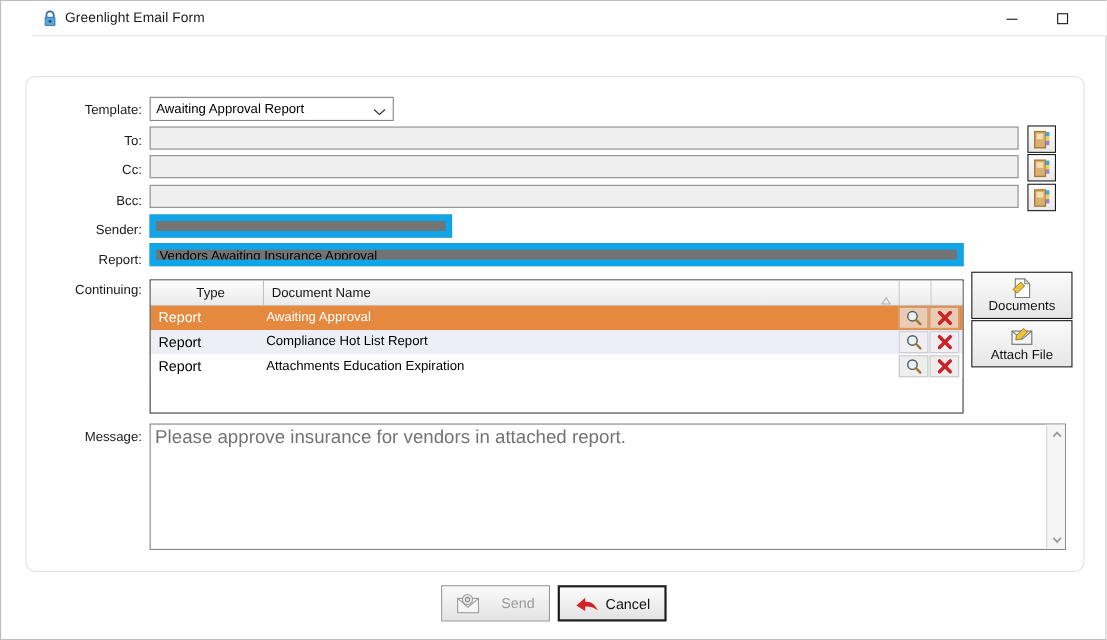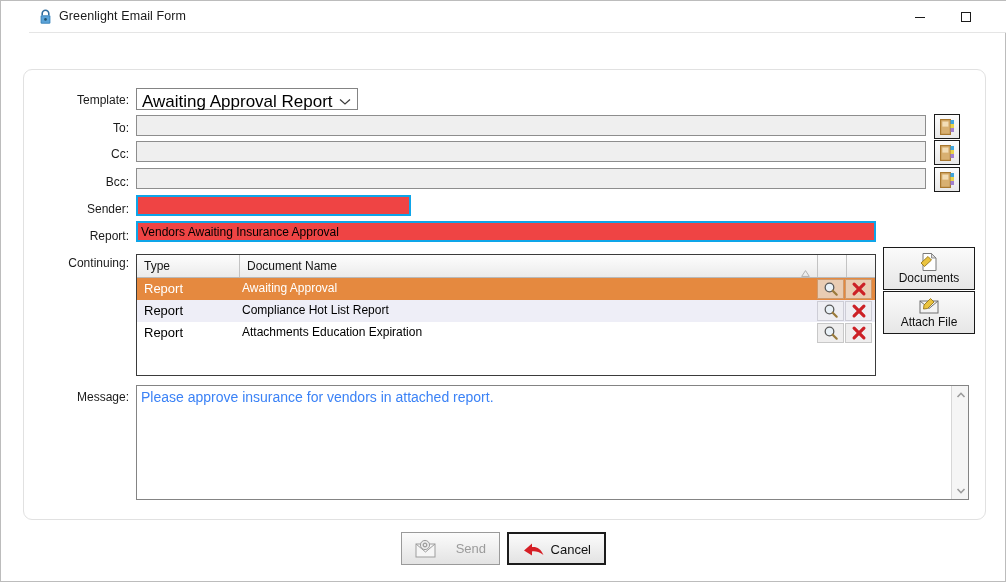--- a/index.html
+++ b/index.html
@@ -21,37 +21,37 @@
   .btn-min{right:92px;}
   .btn-max{right:46px;}
   .btn-close{right:0px;}
 
   
   .panel{position:absolute;left:22px;top:68px;width:963px;height:451px;border:1px solid #e1e1e1;border-radius:9px;box-sizing:border-box;background:#fff;}
 
   
   .lbl{position:absolute;text-align:right;font-size:12px;color:#1a1a1a;white-space:nowrap;}
 
-  .tf{position:absolute;box-sizing:border-box;border:2px solid #0ea5e9;background:#ef4444;font-family:"Liberation Sans", sans-serif;font-size:12px;color:#000;padding:2px 3px;outline:none;}
+  .tf{position:absolute;box-sizing:border-box;border:6px solid #0ea5e9;background:#737373;font-family:"Liberation Sans", sans-serif;font-size:12px;color:#000;padding:2px 3px;outline:none;}
   .tf.disabled{background:#efefef;border:1px solid #8d8d8d;}
 
   
   .combo{position:absolute;left:135px;top:87px;width:222px;height:22px;box-sizing:border-box;border:1px solid #848484;background:#fff;}
-  .combo .val{position:absolute;left:5px;top:3px;font-size:17px;color:#000;white-space:nowrap;}
+  .combo .val{position:absolute;left:5px;top:3px;font-size:12px;color:#000;white-space:nowrap;}
   .combo .chev{position:absolute;right:6px;top:6px;}
 
   
   .abbtn{position:absolute;width:26px;height:25px;box-sizing:border-box;border:1px solid #1a1a1a;background:linear-gradient(#fcfcfc,#e9e9e9);}
   .abbtn .bk{position:absolute;left:4px;top:3px;}
 
   
   .grid{position:absolute;left:135px;top:253px;width:740px;height:122px;box-sizing:border-box;border:1px solid #3b3b3b;background:#fff;overflow:hidden;}
   .ghead{position:relative;height:23px;width:100%;background:linear-gradient(#fdfdfd,#ebebeb);border-bottom:1px solid #b9b9b9;box-sizing:border-box;}
   .gh{position:absolute;top:0;height:22px;line-height:22px;font-size:12px;color:#151515;padding-left:7px;box-sizing:border-box;border-right:1px solid #c3c3c3;background:linear-gradient(#fdfdfd,#ebebeb);}
-  .gh.c1{left:0;width:103px;}
+  .gh.c1{left:0;width:103px;text-align:center;}
   .gh.c2{left:103px;width:578px;}
   .gh.c3{left:681px;width:29px;}
   .gh.c4{left:710px;width:28px;border-right:none;}
   .sortarrow{position:absolute;right:7px;top:7px;}
 
   .grow{position:relative;height:22px;width:100%;box-sizing:border-box;}
   .grow .cA{position:absolute;left:7px;top:3px;font-size:13px;white-space:nowrap;}
   .grow .cB{position:absolute;left:105px;top:3px;font-size:12px;white-space:nowrap;}
   .grow.sel{background:#e5893f;color:#fff;}
   .grow.alt{background:#eeeef7;}
@@ -64,21 +64,21 @@
   .grow.alt .icn.mag,.grow.alt .icn.del{background:#eeeef3;border-color:#cdcdd6;}
   .icn svg{position:absolute;left:50%;top:50%;transform:translate(-50%,-50%);}
 
   
   .sidebtn{position:absolute;width:92px;height:43px;box-sizing:border-box;border:1px solid #1a1a1a;background:linear-gradient(#fbfbfb,#e6e6e6);text-align:center;}
   .sidebtn .ico{position:absolute;left:50%;top:4px;transform:translateX(-50%);}
   .sidebtn .cap{position:absolute;left:0;right:0;bottom:4px;font-size:12px;color:#111;}
 
   
   .msgbox{position:absolute;left:135px;top:384px;width:833px;height:115px;box-sizing:border-box;border:1px solid #848484;background:#fff;}
-  .msgtext{position:absolute;left:4px;top:4px;right:22px;font-size:14px;color:#3b82f6;line-height:15px;}
+  .msgtext{position:absolute;left:4px;top:4px;right:22px;font-size:17px;color:#737373;line-height:15px;}
   .vscroll{position:absolute;right:0;top:0;width:17px;height:100%;background:#f5f5f5;border-left:1px solid #d7d7d7;box-sizing:border-box;}
   .vsarrow{position:absolute;left:0;width:17px;height:17px;}
   .vsarrow.up{top:0;}
   .vsarrow.dn{bottom:0;}
   .vsarrow svg{position:absolute;left:50%;top:50%;transform:translate(-50%,-50%);}
 
   
   .bbtn{position:absolute;top:531px;height:33px;box-sizing:border-box;background:linear-gradient(#fbfbfb,#e3e3e3);}
   .bbtn .cap{position:absolute;right:13px;top:8px;font-size:13px;}
   .bbtn .ico{position:absolute;left:12px;top:6px;}

